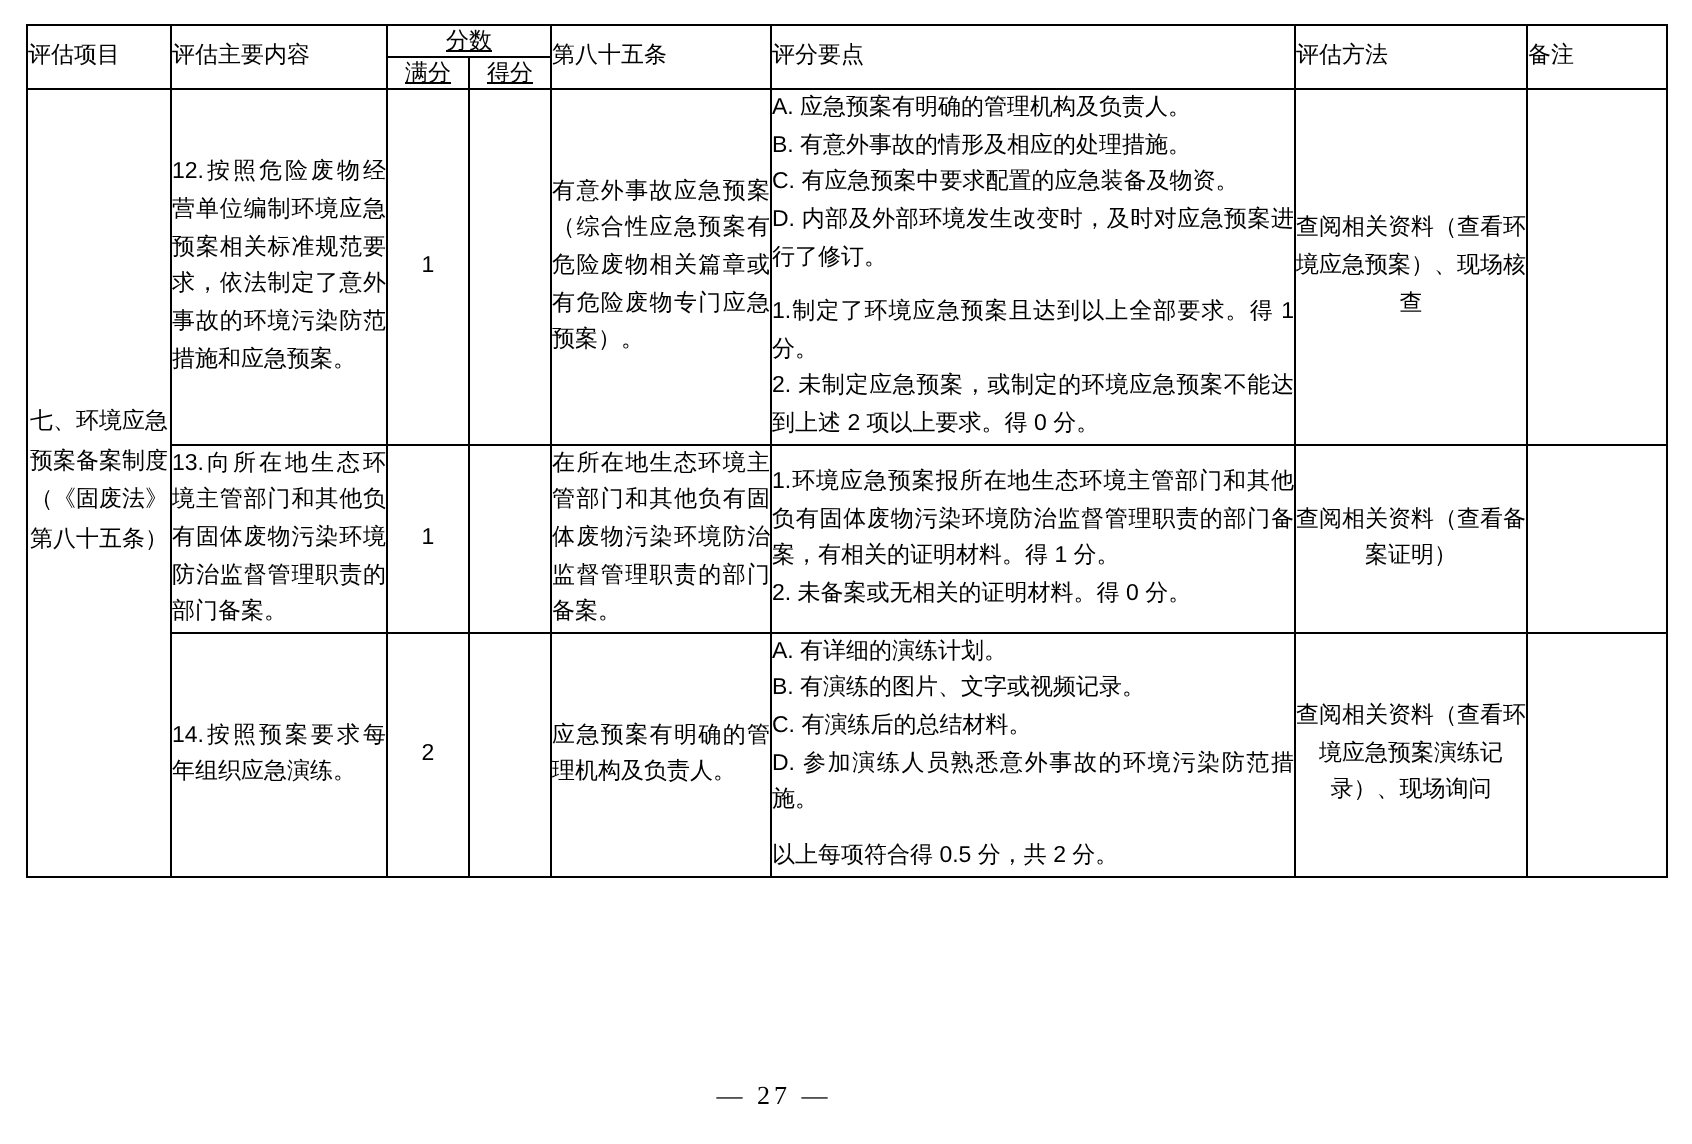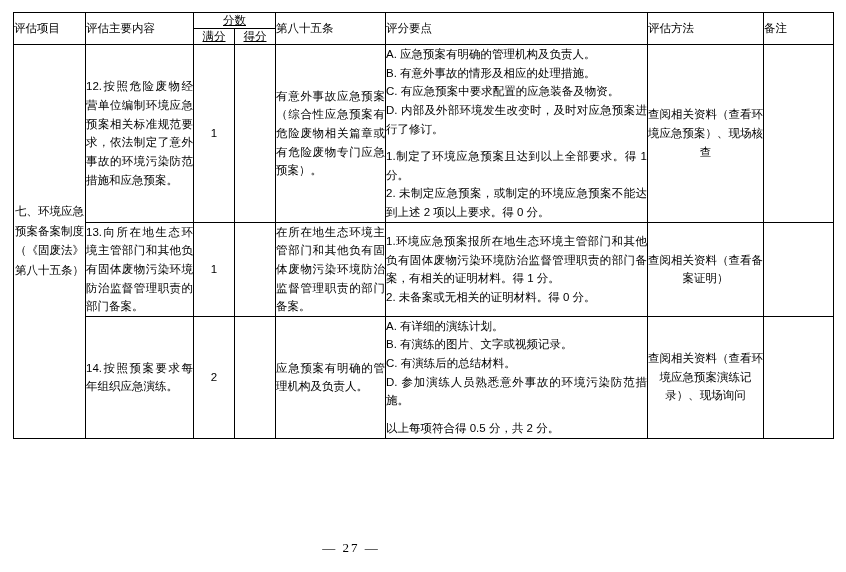--- a/index.html
+++ b/index.html
@@ -91,20 +91,21 @@
   }
   .pagenum {
     position: absolute;
     left: 0;
     top: 540px;
     width: 702px;
     text-align: center;
     font-size: 13px;
     letter-spacing: 2px;
     font-family: "Liberation Serif", "DejaVu Serif", serif;
+    padding-left: 36px;
   }
 </style>
 </head>
 <body>
 
 <div class="page">
 
   <table class="eval">
     <colgroup>
       <col style="width:72px">

